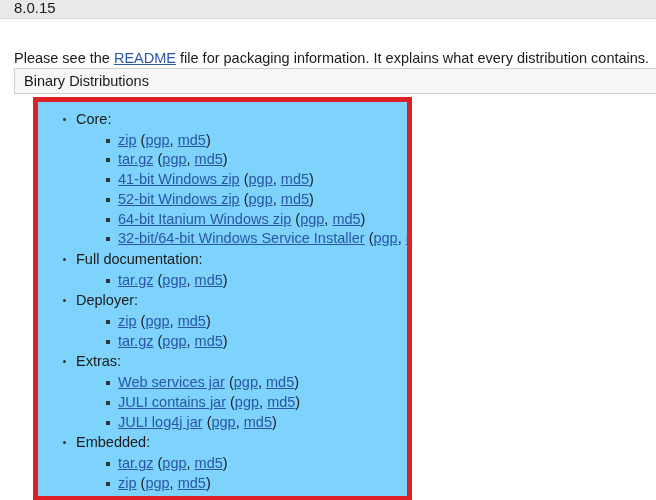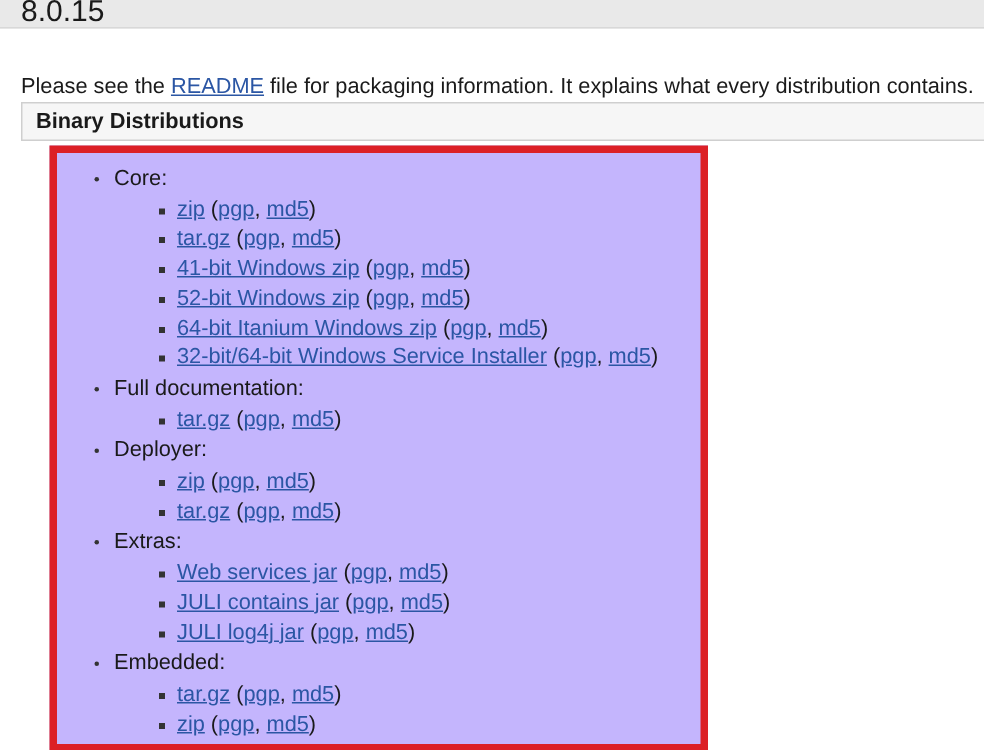--- a/index.html
+++ b/index.html
@@ -20,21 +20,21 @@
   
   .version-bar {
     position: absolute;
     left: 0; top: -8px;
     width: 656px; height: 27px;
     background: #e9e9e9;
     border-bottom: 1px solid #d8d8d8;
     display: flex; align-items: flex-end;
   }
   .version-bar .label {
-    font-size: 20px;
+    font-size: 15px;
     color: #1a1a1a;
     padding: 0 0 2px 14px;
     line-height: 16px;
     white-space: nowrap;
   }
 
   
   .intro {
     position: absolute;
     left: 14px; top: 34px;
@@ -54,34 +54,34 @@
     position: absolute;
     left: 14px; top: 68px;
     width: 700px;
     height: 26px;
     background: #f6f6f6;
     border: 1px solid #cfcfcf;
     display: flex; align-items: center;
   }
   .section-box .title {
     font-size: 14.5px;
-    font-weight: bold;
+    font-weight: normal;
     color: #1a1a1a;
     padding-left: 9px;
     white-space: nowrap;
   }
 
   
   .redbox {
     position: absolute;
     left: 33px; top: 97px;
-    width: 439px;
+    width: 379px;
     height: 404px;
     border: 5px solid #dc2026;
-    background: #c4b5fd;
+    background: #7dd3fc;
     overflow: hidden;
   }
   .redbox-inner {
     position: absolute;
     left: 0; top: 0;
     width: 394px;
     padding: 8px 0 0 0;
   }
 
   

